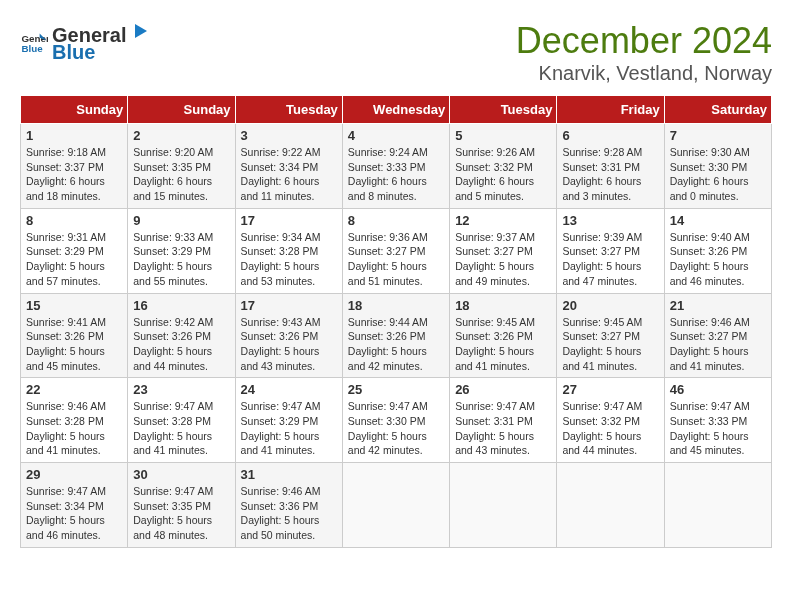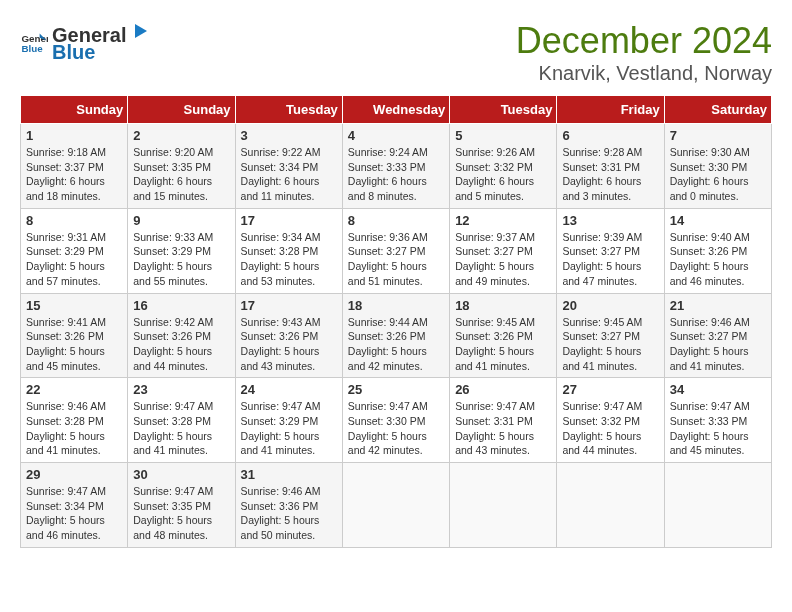--- a/index.html
+++ b/index.html
@@ -337,21 +337,21 @@
         </td>
         <td>
           <span class="day-number">27</span>
         <div class="day-info">
           Sunrise: 9:47 AM<br>
           Sunset: 3:32 PM<br>
           Daylight: 5 hours and 44 minutes.
         </div>
         </td>
         <td>
-          <span class="day-number">34</span>
+          <span class="day-number">46</span>
         <div class="day-info">
           Sunrise: 9:47 AM<br>
           Sunset: 3:33 PM<br>
           Daylight: 5 hours and 45 minutes.
         </div>
         </td>
       </tr>
       <tr>
         <td>
           <span class="day-number">29</span>

